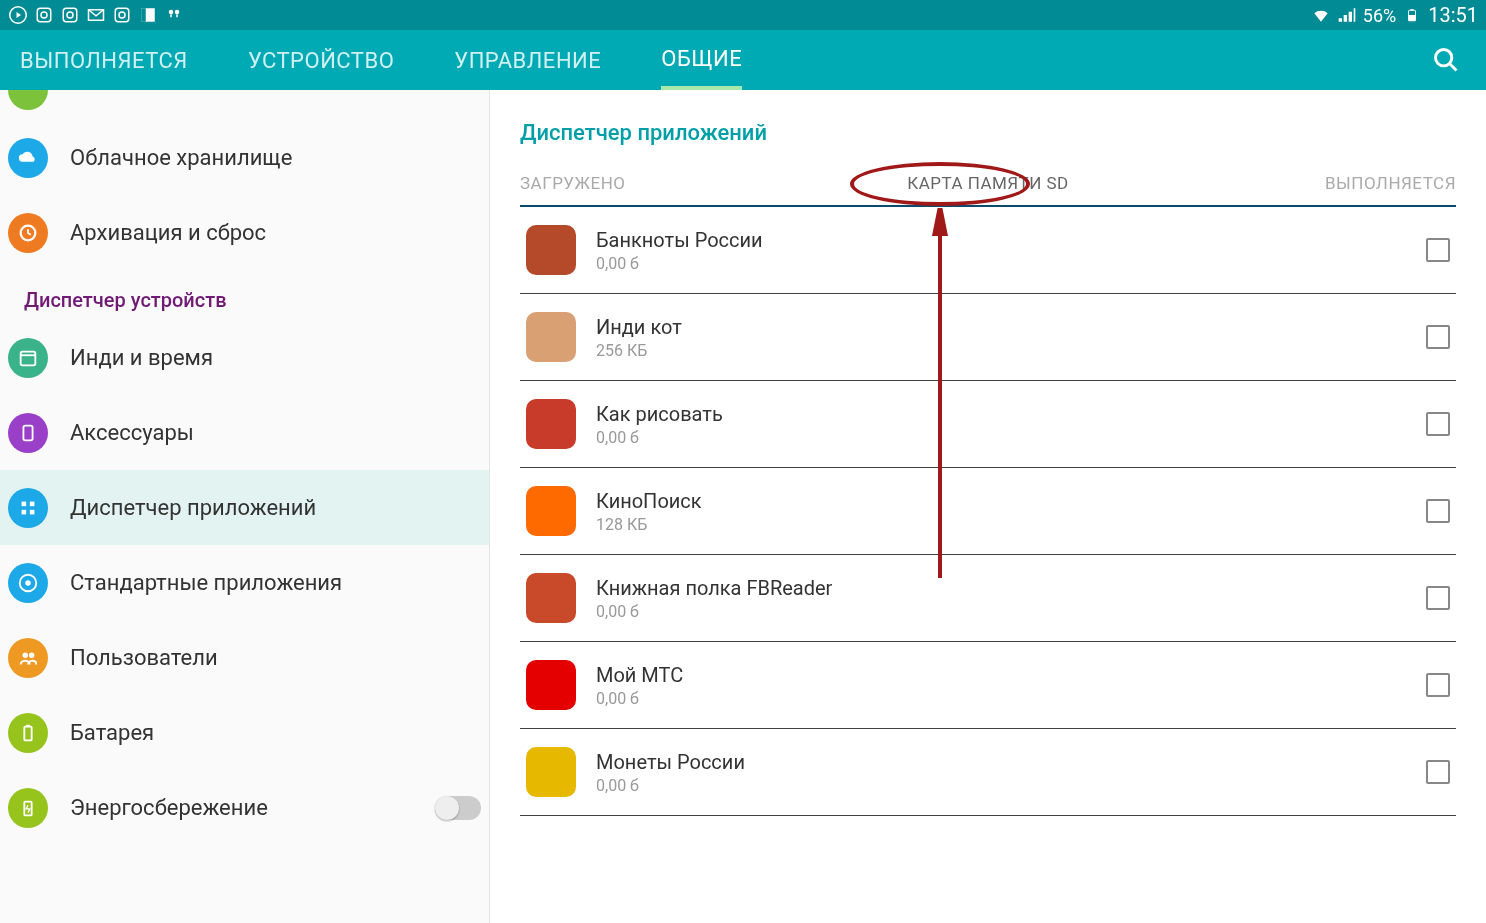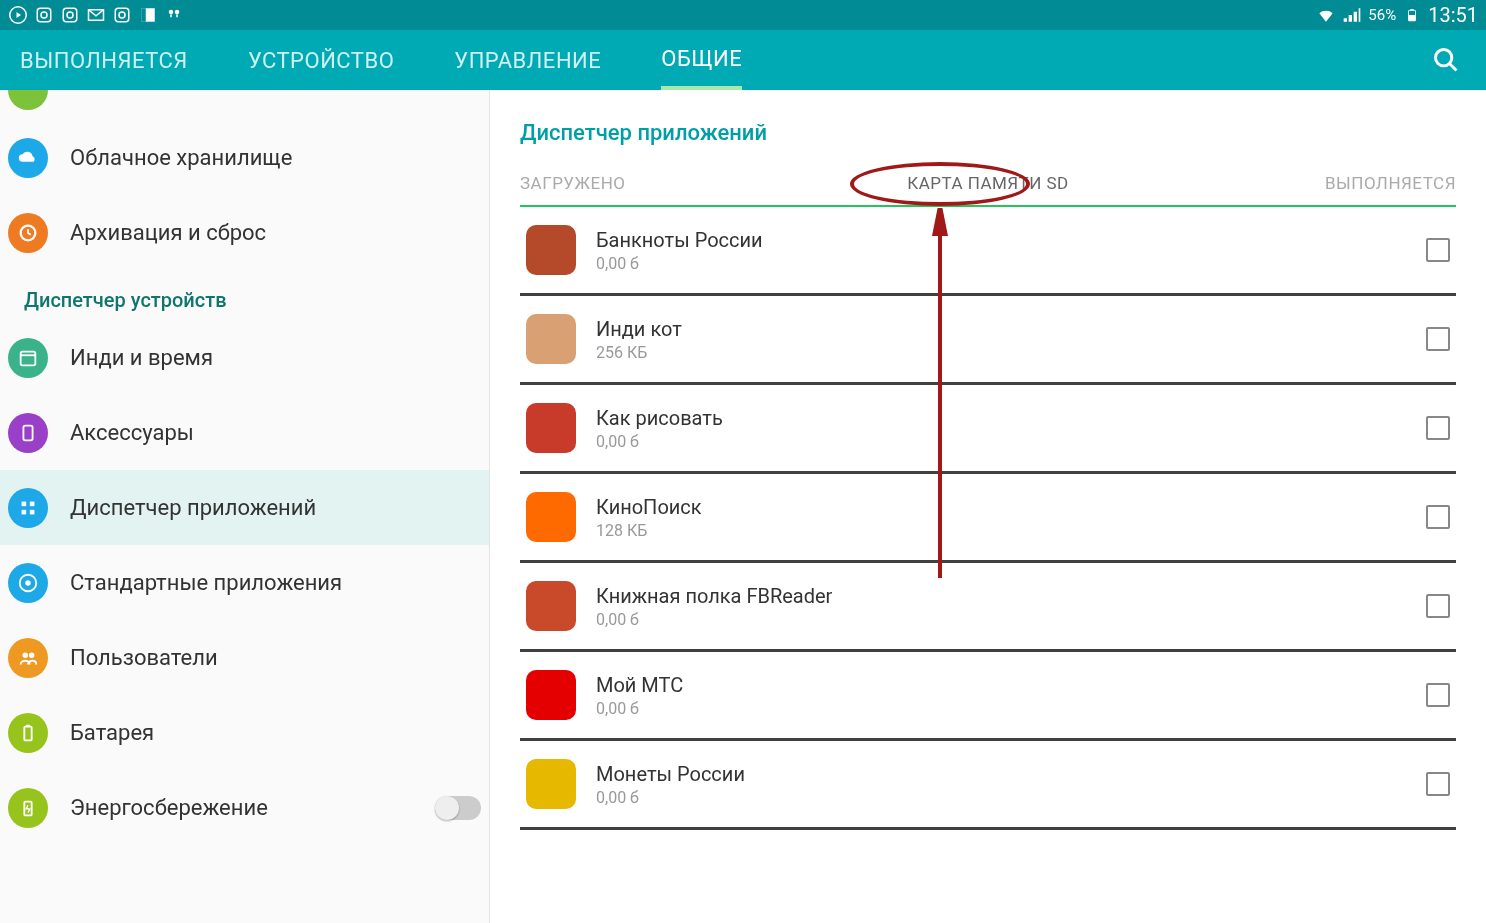--- a/index.html
+++ b/index.html
@@ -16,32 +16,32 @@
   .search-btn { margin-left: auto; color: #fff; width: 40px; height: 40px; display: flex; align-items: center; justify-content: center; cursor: pointer; }
 
   .main { display: flex; height: calc(100% - 90px); }
   .sidebar { width: 490px; background: #fafafa; overflow-y: auto; border-right: 1px solid #e5e5e5; }
   .content { flex: 1; background: #fff; overflow-y: auto; padding: 0 30px; position: relative; }
 
   .side-item { display: flex; align-items: center; height: 75px; padding: 0 8px; cursor: pointer; }
   .side-item.selected { background: #e3f3f1; }
   .side-icon { width: 40px; height: 40px; border-radius: 50%; margin-right: 22px; display: flex; align-items: center; justify-content: center; flex-shrink: 0; }
   .side-label { font-size: 22px; color: #333; }
-  .side-header { font-size: 20px; color: #0f766e; font-weight: 500; padding: 18px 24px 8px; }
+  .side-header { font-size: 20px; color: #701a75; font-weight: 500; padding: 18px 24px 8px; }
   .toggle { margin-left: auto; width: 46px; height: 24px; background: #ccc; border-radius: 12px; position: relative; }
   .toggle:after { content: ""; position: absolute; width: 24px; height: 24px; background: #eee; border-radius: 50%; left: 0; top: 0; box-shadow: 0 1px 2px rgba(0,0,0,.3); }
 
   .panel-title { font-size: 22px; color: #009fa8; font-weight: 500; padding: 30px 0 18px; }
-  .subtabs { display: flex; border-bottom: 2px solid #22c55e; }
+  .subtabs { display: flex; border-bottom: 2px solid #0c4a6e; }
   .subtab { flex: 1; text-align: center; padding: 10px 0 12px; font-size: 17px; color: #aaa; letter-spacing: 0.5px; cursor: pointer; }
   .subtab.active { color: #666; }
   .subtab:first-child { text-align: left; }
   .subtab:last-child { text-align: right; }
 
-  .app-row { display: flex; align-items: center; padding: 18px 6px; border-bottom: 3px solid #404040; cursor: pointer; }
+  .app-row { display: flex; align-items: center; padding: 18px 6px; border-bottom: 1px solid #404040; cursor: pointer; }
   .app-row:first-of-type { border-top: none; }
   .app-icon { width: 50px; height: 50px; border-radius: 10px; margin-right: 20px; flex-shrink: 0; display: flex; align-items: center; justify-content: center; font-size: 24px; color: #fff; }
   .app-info { display: flex; flex-direction: column; }
   .app-name { font-size: 20px; color: #333; }
   .app-size { font-size: 16px; color: #999; margin-top: 2px; }
   .app-check { margin-left: auto; width: 24px; height: 24px; border: 2px solid #888; border-radius: 2px; }
 
   .annot-ellipse { position: absolute; border: 4px solid #a01818; border-radius: 50%; pointer-events: none; }
   .annot-arrow { position: absolute; pointer-events: none; }
 </style>
@@ -98,21 +98,21 @@
     <span class="status-icon">
         <svg viewBox="0 0 24 24" width="20" height="20" fill="#fff">
           <path d="M12 20l8-10c-4-4-12-4-16 0z"></path>
         </svg>
       </span>
     <span class="status-icon">
         <svg viewBox="0 0 24 24" width="20" height="20" fill="#fff">
           <path d="M2 20h4v-4H2zM8 20h4v-8H8zM14 20h4V8h-4zM20 20h2V4h-2z"></path>
         </svg>
       </span>
-    <span style="font-size:15px">56%</span>
+    <span style="font-size:18px">56%</span>
     <span class="status-icon">
         <svg viewBox="0 0 24 24" width="14" height="20" fill="#fff">
           <rect x="6" y="4" width="12" height="18" rx="1" fill="none" stroke="#fff" stroke-width="1.5"></rect>
           <rect x="6" y="12" width="12" height="10"></rect>
           <rect x="9" y="2" width="6" height="2"></rect>
         </svg>
       </span>
     <span style="font-size:20px">13:51</span>
   </div>
 </div>

